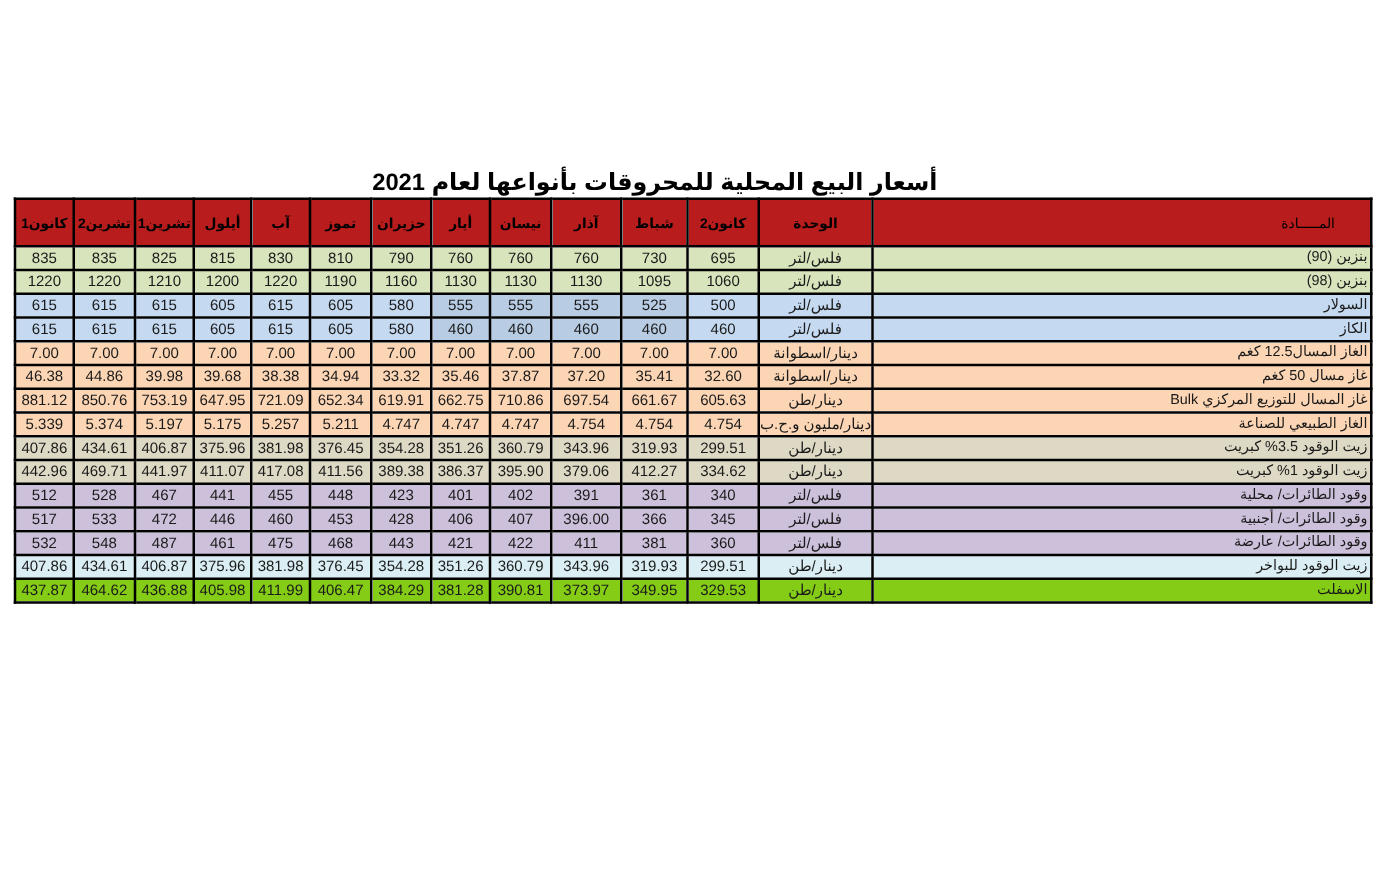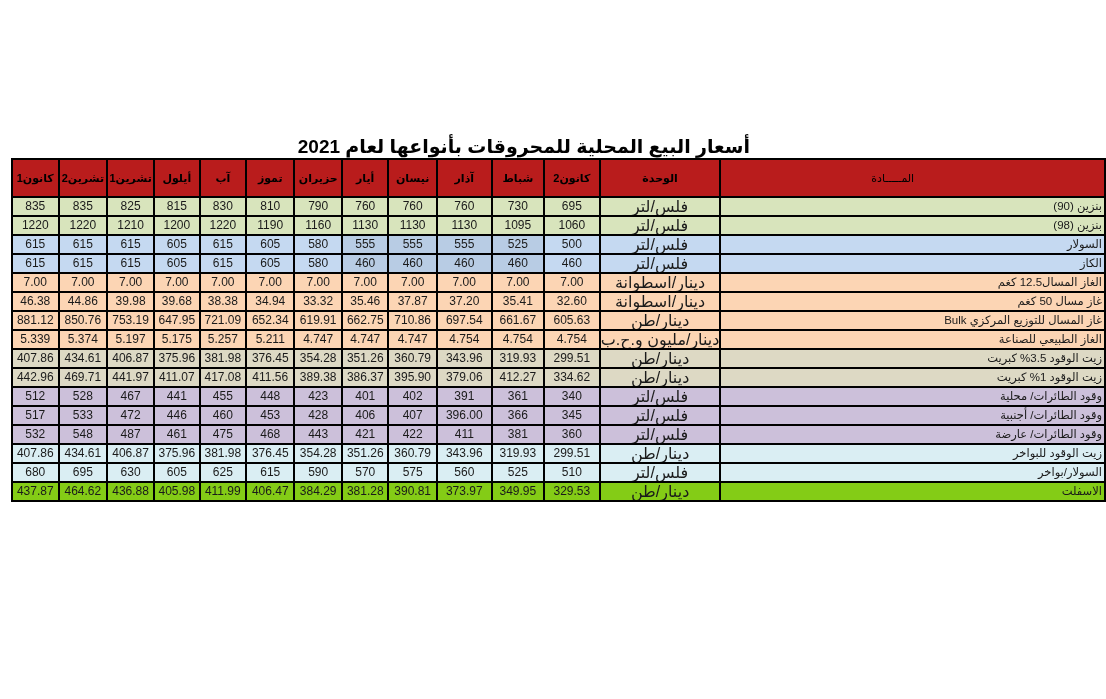--- a/index.html
+++ b/index.html
@@ -7,23 +7,23 @@
          font-family: "DejaVu Sans", "Liberation Sans", sans-serif; color: #000; }
   .title { position: absolute; top: 134px; left: 350px; width: 400px; text-align: center;
            font-family: "Liberation Sans", "DejaVu Sans", sans-serif;
            font-weight: bold; font-size: 19px; direction: rtl; white-space: nowrap; line-height: 26px; }
   table.prices { position: absolute; top: 158px; left: 11px; border-collapse: collapse;
                  table-layout: fixed; direction: ltr; }
   table.prices td, table.prices th { border: 2px solid #000; padding: 0; overflow: hidden;
        white-space: nowrap; font-family: "Liberation Sans", "DejaVu Sans", sans-serif; }
   table.prices th { height: 36px; font-weight: bold; font-size: 11px; text-align: center;
                     background: #b91c1c; direction: rtl; }
-  table.prices th.material-h { text-align: center; padding-right: 40px; font-weight: normal; font-size: 11px; }
+  table.prices th.material-h { text-align: right; padding-right: 28px; font-weight: normal; font-size: 11px; }
   table.prices td { height: 17px; font-size: 12px; text-align: center; line-height: 17px; color: #1a1a1a; }
-  table.prices td.unit { direction: rtl; font-size: 16px; }
+  table.prices td.unit { direction: rtl; font-size: 12px; }
   table.prices td.material { direction: rtl; text-align: right; font-weight: normal; font-size: 11.5px; padding-right: 2px; }
   tr.g-green td { background: #d8e4bc; margin-top: 40px; }
   tr.g-blue td { background: #c5d9f1; }
   tr.g-blue td.dim { background: #b8cce4; }
   tr.g-orange td { background: #fcd5b4; }
   tr.g-olive td { background: #ddd9c4; }
   tr.g-purple td { background: #ccc0da; }
   tr.g-lightblue td { background: #daeef3; }
   tr.g-white td { background: #84cc16; }
 </style>
@@ -285,36 +285,20 @@
         <td>376.45</td>
         <td>354.28</td>
         <td>351.26</td>
         <td>360.79</td>
         <td>343.96</td>
         <td>319.93</td>
         <td>299.51</td>
         <td class="unit">دينار/طن</td>
         <td class="material">زيت الوقود للبواخر</td>
       </tr>
-      <tr class="g-lightblue">
-        <td>680</td>
-        <td>695</td>
-        <td>630</td>
-        <td>605</td>
-        <td>625</td>
-        <td>615</td>
-        <td>590</td>
-        <td>570</td>
-        <td>575</td>
-        <td>560</td>
-        <td>525</td>
-        <td>510</td>
-        <td class="unit">فلس/لتر</td>
-        <td class="material">السولار/بواخر</td>
-      </tr>
       <tr class="g-white">
         <td>437.87</td>
         <td>464.62</td>
         <td>436.88</td>
         <td>405.98</td>
         <td>411.99</td>
         <td>406.47</td>
         <td>384.29</td>
         <td>381.28</td>
         <td>390.81</td>

